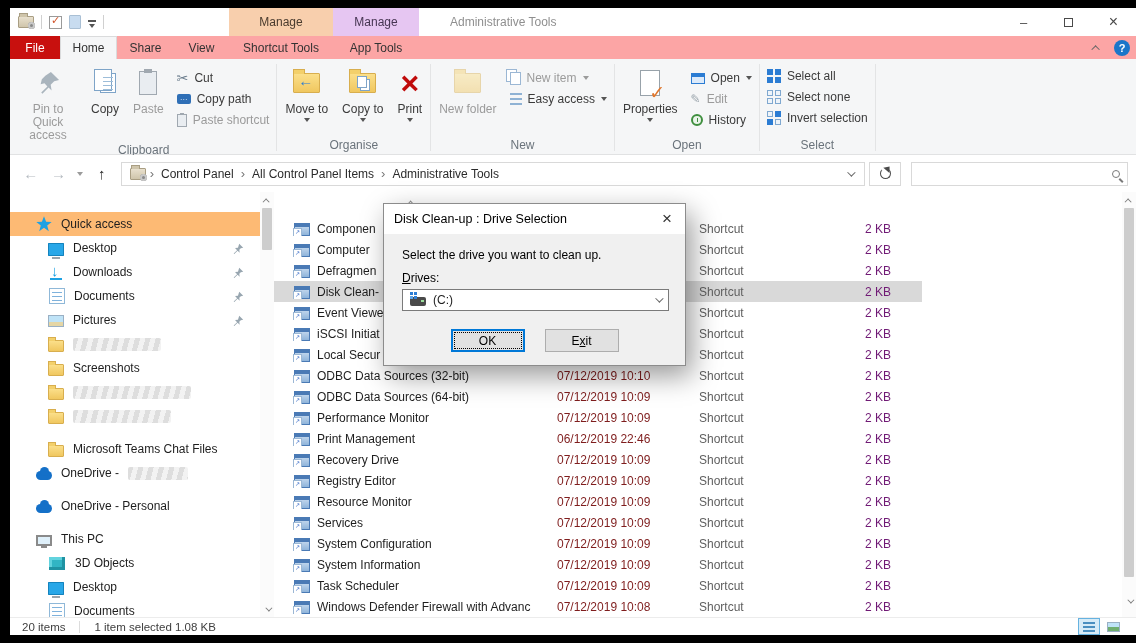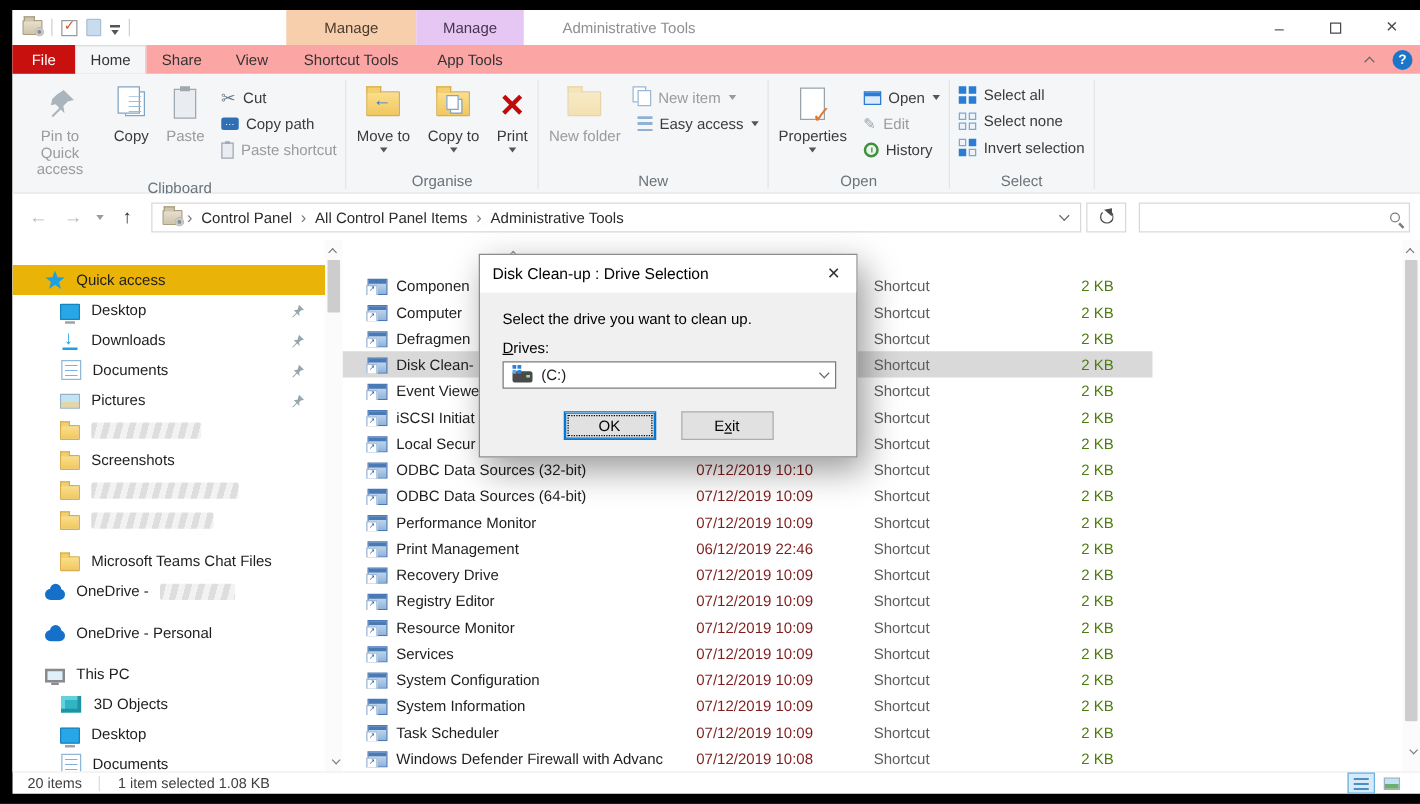--- a/index.html
+++ b/index.html
@@ -106,21 +106,21 @@
 .searchbox{width:220px;height:24px;border:1px solid #d9d9d9;margin-left:8px;display:flex;align-items:center;padding:0 7px}
 .searchbox input{flex:1;border:none;outline:none;font:inherit;background:transparent}
 .ic-search{position:relative;width:8px;height:8px;border:1.6px solid #7a7a7a;border-radius:50%}
 .ic-search::after{content:"";position:absolute;left:7px;top:7px;width:5px;height:1.6px;background:#7a7a7a;transform:rotate(45deg);transform-origin:0 0}
 
 
 .main{flex:1;display:flex;position:relative;overflow:hidden;background:#fff}
 .sidebar{width:250px;flex:0 0 250px;padding-top:20px;overflow:hidden}
 .srow{height:24px;display:flex;align-items:center;gap:9px;padding-left:26px;white-space:nowrap}
 .srow.ind1{padding-left:38px}
-.srow.sel{background:#eab308}
+.srow.sel{background:#fdba74}
 .sgap{height:9px}
 .smudge{height:13px;background:repeating-linear-gradient(105deg,#dadada 0 5px,#f1f1f1 5px 10px);border-radius:2px;opacity:.9}
 .pin{margin-left:auto;margin-right:16px;flex:0 0 11px}
 .sbscroll,.listscroll{width:14px;flex:0 0 14px;position:relative;background:#fbfbfb}
 .sarrow{position:absolute;left:0;width:14px;height:16px;display:flex;align-items:center;justify-content:center}
 .sarrow .chev{width:5px;height:5px;border-color:#7a7a7a}
 .sthumb{position:absolute;left:2px;width:10px;background:#cdcdcd;border-radius:1px}
 
 
 .ic{position:relative;display:inline-block;width:16px;height:16px;flex:0 0 16px}
@@ -152,21 +152,21 @@
 .h-type{width:120px;padding-left:6px}
 .h-size{width:86px;padding-left:8px}
 .sortcaret{position:absolute;left:136px;top:1px}
 .sortcaret .chev{width:4px;height:4px;border-color:#8a8a8a}
 .rows{position:absolute;top:26px;left:0;right:0;bottom:0}
 .frow{height:21px;display:flex;align-items:center;width:648px}
 .frow.sel{background:#d9d9d9}
 .fnamecell{width:283px;display:flex;align-items:center;gap:7px;padding-left:20px;overflow:hidden;white-space:nowrap}
 .fdate{width:142px;color:#7f1d1d;white-space:nowrap}
 .ftype{width:120px;color:#5f5f5f}
-.fsize{width:86px;color:#4d7c0f;text-align:right;padding-right:14px}
+.fsize{width:86px;color:#701a75;text-align:right;padding-right:14px}
 
 
 .statusbar{height:18px;flex:0 0 18px;border-top:1px solid #ececec;display:flex;align-items:center;padding:0 12px;gap:14px;color:#3f3f3f;font-size:11.5px}
 .sbdiv{width:1px;height:12px;background:#dcdcdc}
 .viewtoggles{margin-left:auto;display:flex;gap:2px;align-items:center}
 .vbtn{width:22px;height:17px;display:flex;align-items:center;justify-content:center}
 .vbtn.active{background:#d6ebf7;border:1px solid #66b2e0}
 .ic-details{width:12px;height:10px;background:repeating-linear-gradient(to bottom,#4a8fc0 0 2px,transparent 2px 4px)}
 .ic-thumbs{width:13px;height:10px;border:1px solid #9ab0c4;background:linear-gradient(to bottom,#bfe3f7 0 55%,#6fae6f 55%)}
 

